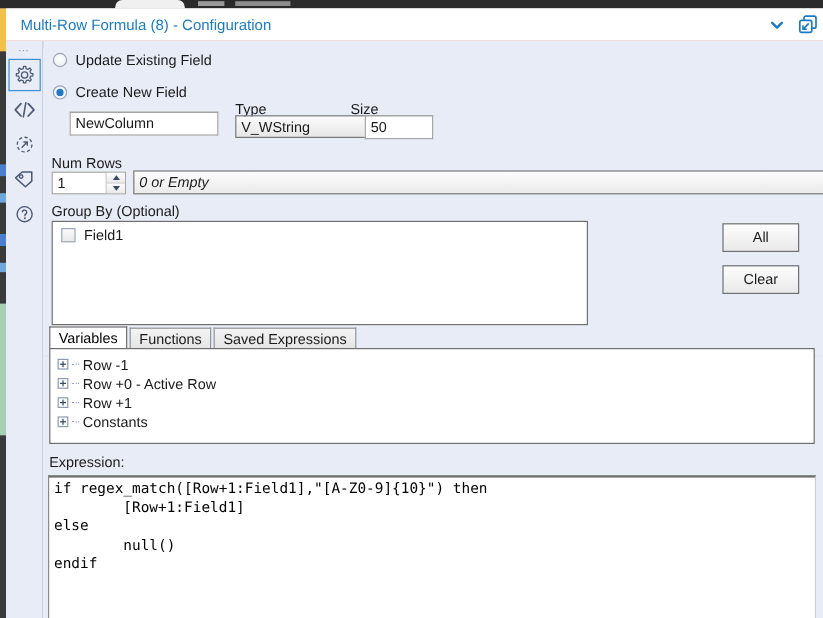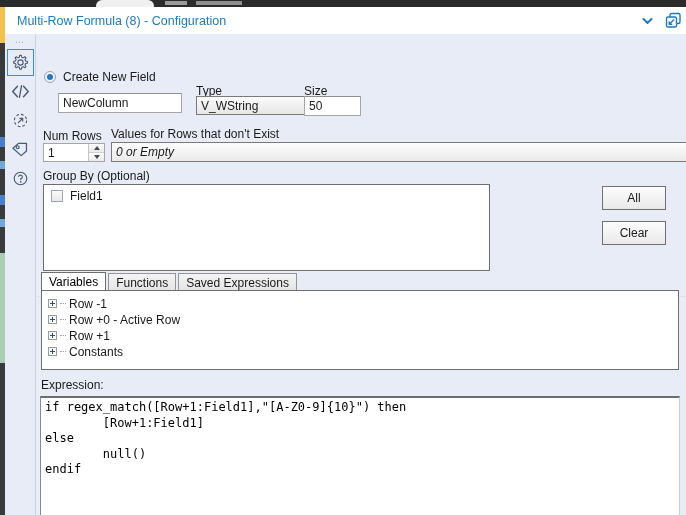--- a/index.html
+++ b/index.html
@@ -496,51 +496,54 @@
           <circle cx="10" cy="10" r="7.4" fill="none" stroke="#4b5a72" stroke-width="1.35"></circle>
           <path d="M7.8 7.6 a2.2 2.2 0 1 1 2.6 2.7 l0 1.2" fill="none" stroke="#4b5a72" stroke-width="1.35" stroke-linecap="round"></path>
           <circle cx="10.3" cy="14" r="0.95" fill="#4b5a72"></circle>
         </svg>
       </span>
     </div>
   </div>
 
   <div class="panel">
 
+    <div class="radio-row" style="left:8px; top:9px;">
+      <span class="radio"></span>
+      <span class="lbl">Update Existing Field</span>
+    </div>
 
     <div class="radio-row" style="left:8px; top:36px;">
       <span class="radio checked"></span>
       <span class="lbl">Create New  Field</span>
     </div>
 
     <div class="txtbox" style="left:22px; top:59px; width:124px; height:20px;">
       <span>NewColumn</span>
     </div>
 
     <div class="field-label" style="left:160px; top:50px;">Type</div>
     <div class="combo" style="left:160px; top:62px; width:126px; height:19px;">
       <span>V_WString</span>
       <span class="arrow"></span>
     </div>
 
-    <div class="field-label" style="left:268px; top:50px;">Size</div>
+    <div class="field-label" style="left:256px; top:50px;">Size</div>
     <div class="txtbox" style="left:268px; top:62px; width:57px; height:20px;">
       <span>50</span>
     </div>
 
     <div class="field-label" style="left:7px; top:95px;">Num Rows</div>
     <div class="spinner" style="left:7px; top:109px; width:62px; height:19px;">
       <span class="val">1</span>
       <span class="btns">
         <div class="up"></div>
         <div class="dn"></div>
       </span>
     </div>
 
-    <div class="field-label" style="left:75px; top:93px;">Values for Rows that don't Exist</div>
     <div class="combo wide" style="left:75px; top:108px; width:656px; height:20px;font-style:italic;">
       <span>0 or Empty</span>
       <span class="arrow"></span>
     </div>
 
     <div class="field-label" style="left:7px; top:135px;">Group By (Optional)</div>
     <div class="listbox" style="left:7px; top:150px; width:447px; height:87px;">
       <div class="list-item">
         <span class="chk"></span>
         <span>Field1</span>

